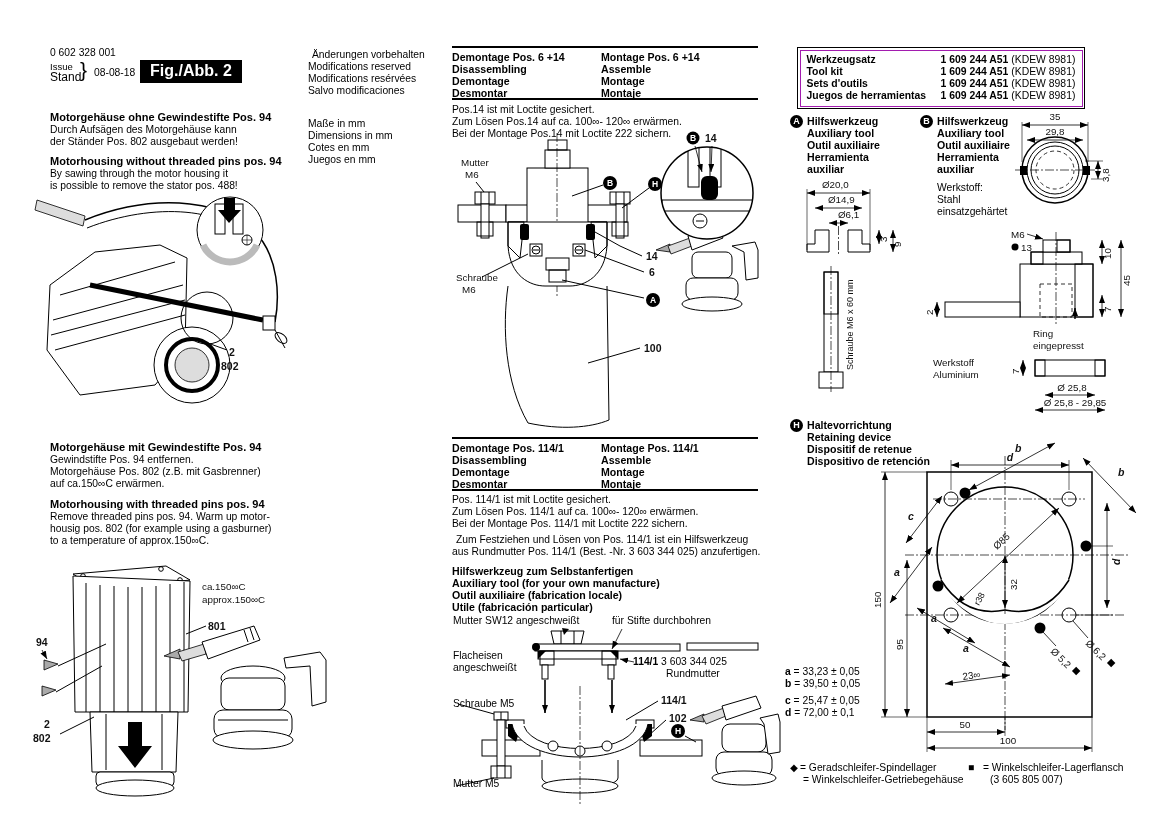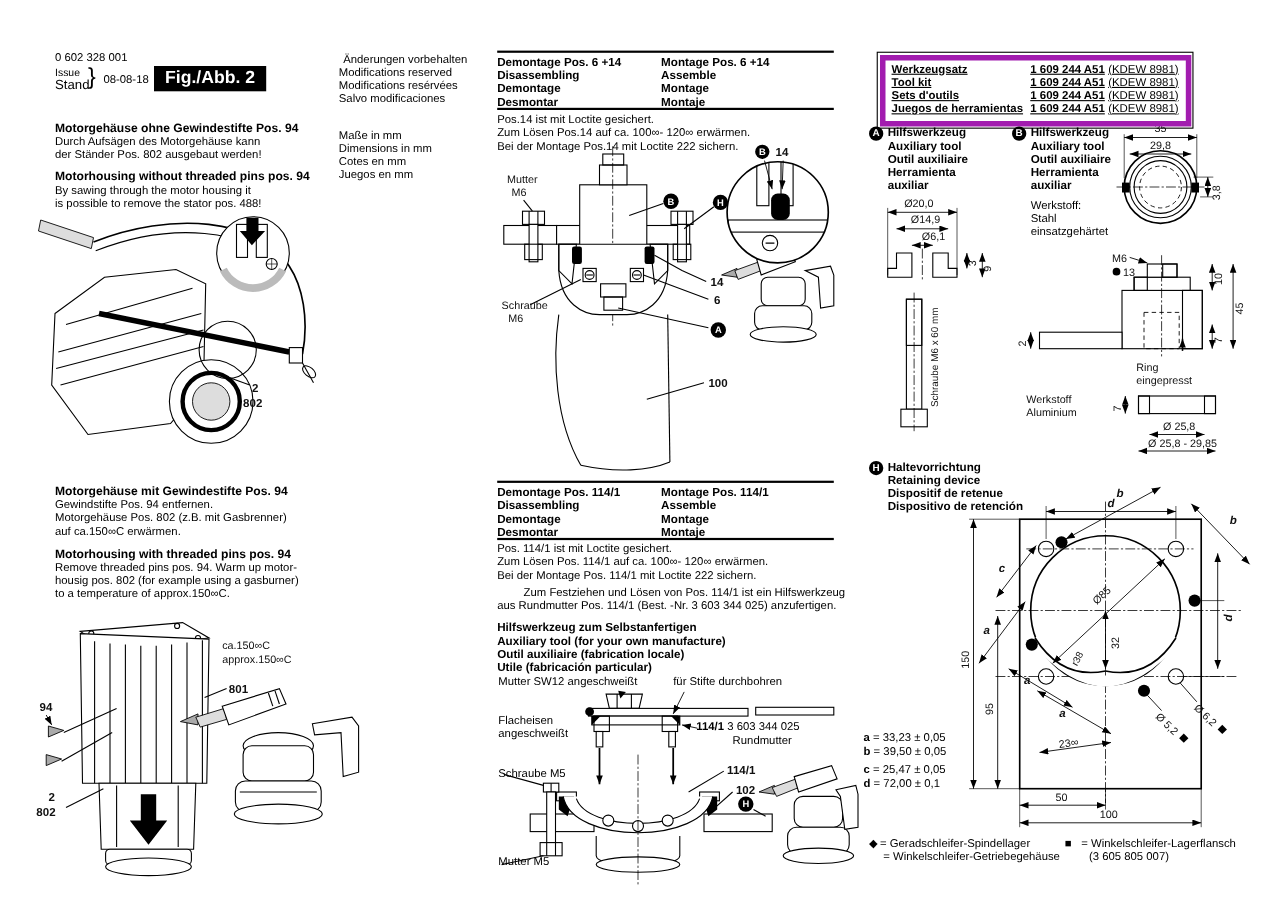--- a/index.html
+++ b/index.html
@@ -9,21 +9,21 @@
   .t{font-size:10.3px;line-height:12px;white-space:nowrap;}
   .tt{font-size:11px;font-weight:bold;white-space:nowrap;}
   .hd{font-size:10.6px;font-weight:bold;white-space:nowrap;}
   .rule{position:absolute;height:1.5px;background:#000;}
   .figbox{position:absolute;background:#000;color:#fff;font-weight:bold;font-size:16px;
           padding:2px 10px 3px 10px;white-space:nowrap;}
   .brace{position:absolute;font-size:21px;font-weight:400;}
   .cl{position:absolute;width:13px;height:13px;border-radius:50%;background:#000;color:#fff;
       font-size:9px;font-weight:bold;text-align:center;line-height:13px;}
   .tkwrap{position:absolute;border:1.4px solid #000;padding:1.5px;}
-  .tkbox{border:5px solid #a21caf;padding:3px 6px 4px 6px;text-decoration:underline;}
+  .tkbox{border:1px solid #a21caf;padding:3px 6px 4px 6px;}
   .tkrow{display:flex;font-size:10.4px;line-height:12px;white-space:nowrap;}
   .tklabel{font-weight:bold;width:134px;}
   .tkpart{font-weight:bold;margin-right:3px;}
   svg{position:absolute;overflow:visible;}
   svg .s{stroke:#000;stroke-width:1;fill:none;}
   svg .s2{stroke:#000;stroke-width:1.5;fill:none;}
   svg .sf{stroke:#000;stroke-width:1;fill:#fff;}
   svg .sf2{stroke:#000;stroke-width:1.5;fill:#fff;}
   svg .k{fill:#000;stroke:none;}
   svg .kg{fill:#aaa;stroke:#000;stroke-width:0.8;}
@@ -542,21 +542,21 @@
   <div class="abs hd" style="left:452px;top:466px">Demontage</div>
   <div class="abs hd" style="left:452px;top:478px">Desmontar</div>
   <div class="abs hd" style="left:601px;top:442px">Montage Pos. 114/1</div>
   <div class="abs hd" style="left:601px;top:454px">Assemble</div>
   <div class="abs hd" style="left:601px;top:466px">Montage</div>
   <div class="abs hd" style="left:601px;top:478px">Montaje</div>
   <div class="rule" style="left:452px;top:489px;width:306px"></div>
   <div class="abs t" style="left:452px;top:494px">Pos. 114/1 ist mit Loctite gesichert.</div>
   <div class="abs t" style="left:452px;top:506px">Zum Lösen Pos. 114/1 auf ca. 100∞- 120∞ erwärmen.</div>
   <div class="abs t" style="left:452px;top:518px">Bei der Montage Pos. 114/1 mit Loctite 222 sichern.</div>
-  <div class="abs t" style="left:476px;top:534px">Zum Festziehen und Lösen von Pos. 114/1 ist ein Hilfswerkzeug</div>
+  <div class="abs t" style="left:456px;top:534px">Zum Festziehen und Lösen von Pos. 114/1 ist ein Hilfswerkzeug</div>
   <div class="abs t" style="left:452px;top:546px">aus Rundmutter Pos. 114/1 (Best. -Nr. 3 603 344 025) anzufertigen.</div>
   <div class="abs hd" style="left:452px;top:565px">Hilfswerkzeug zum Selbstanfertigen</div>
   <div class="abs hd" style="left:452px;top:577px">Auxiliary tool (for your own manufacture)</div>
   <div class="abs hd" style="left:452px;top:589px">Outil auxiliaire (fabrication locale)</div>
   <div class="abs hd" style="left:452px;top:601px">Utile (fabricación particular)</div>
   <div class="abs t" style="left:453px;top:615px">Mutter SW12 angeschweißt</div>
   <div class="abs t" style="left:612px;top:615px">für Stifte durchbohren</div>
   <div class="abs t" style="left:453px;top:650px">Flacheisen</div>
   <div class="abs t" style="left:453px;top:662px">angeschweißt</div>
   <div class="abs t" style="left:633px;top:656px">

